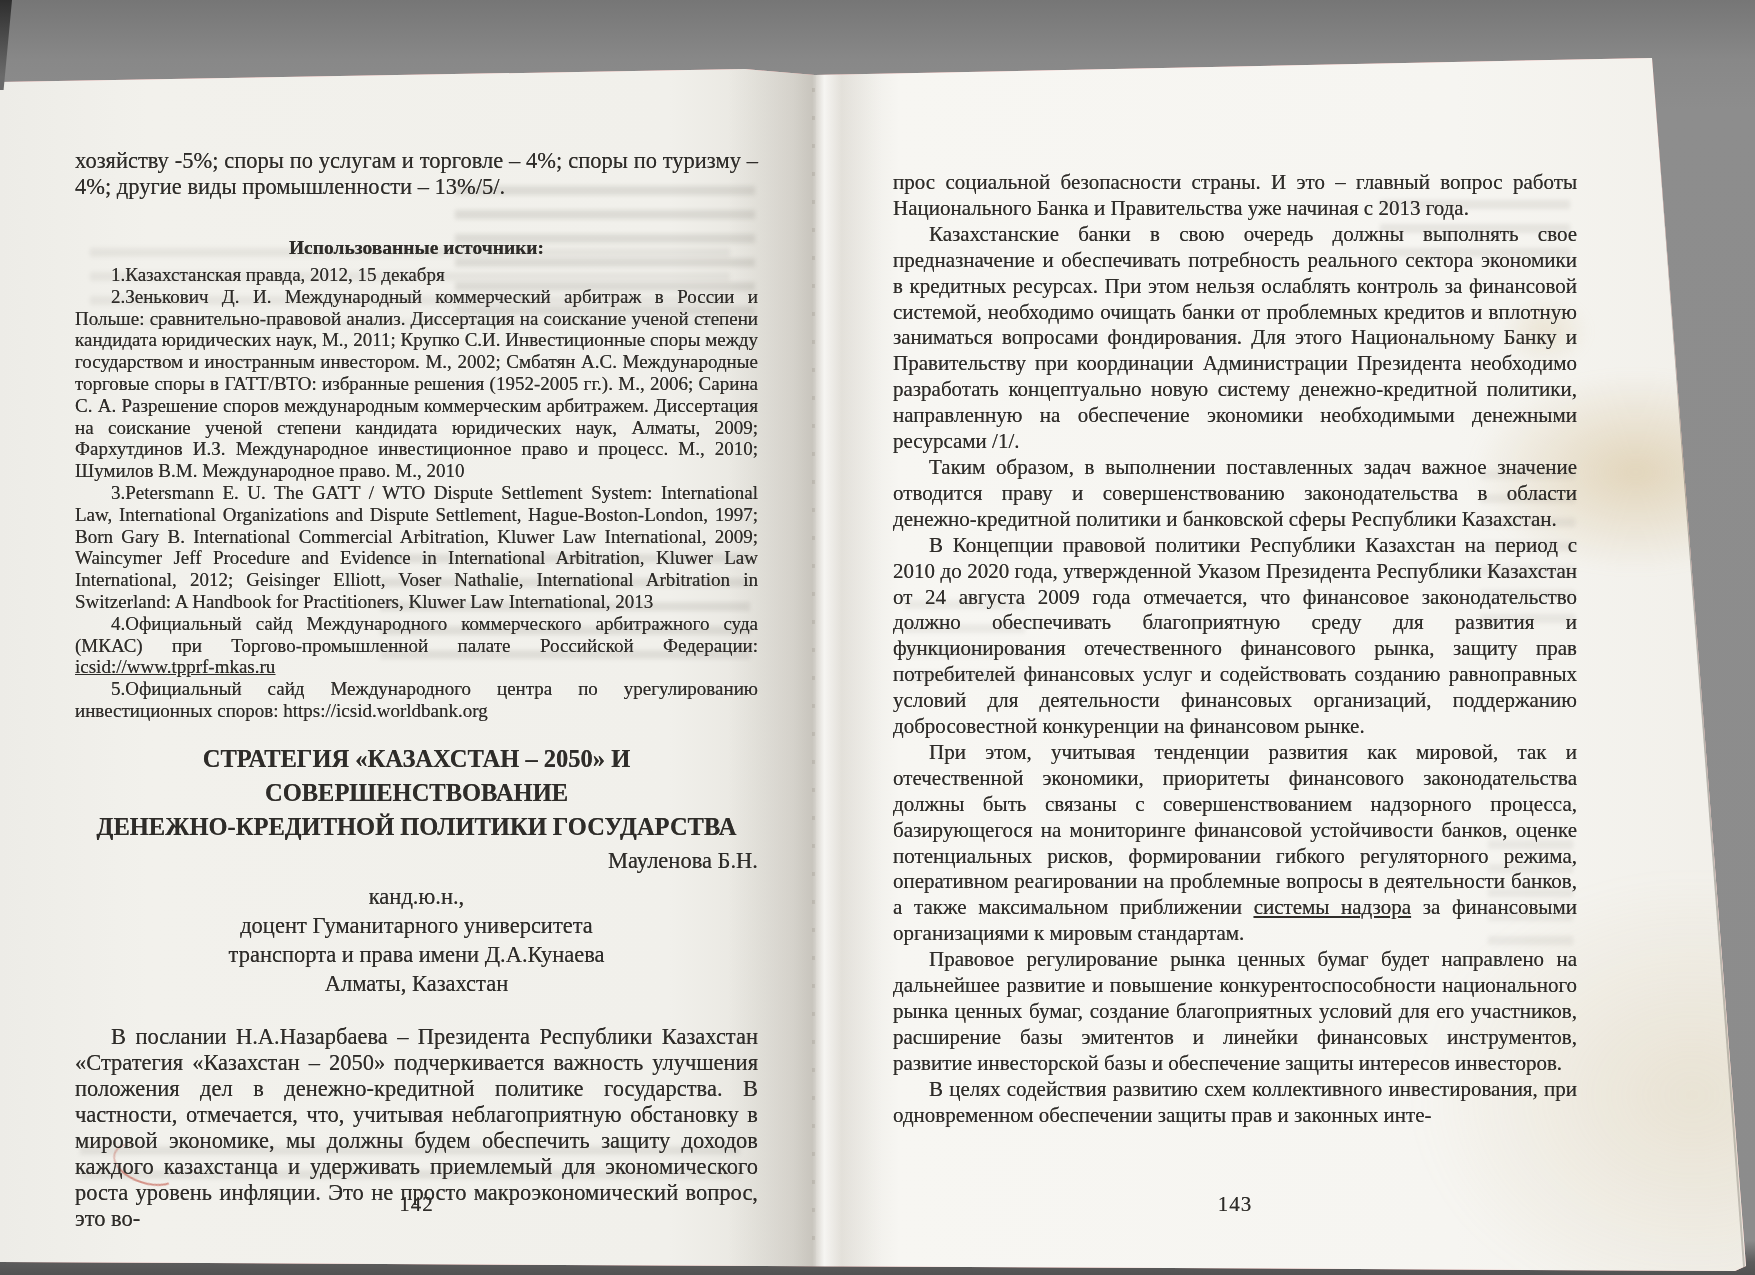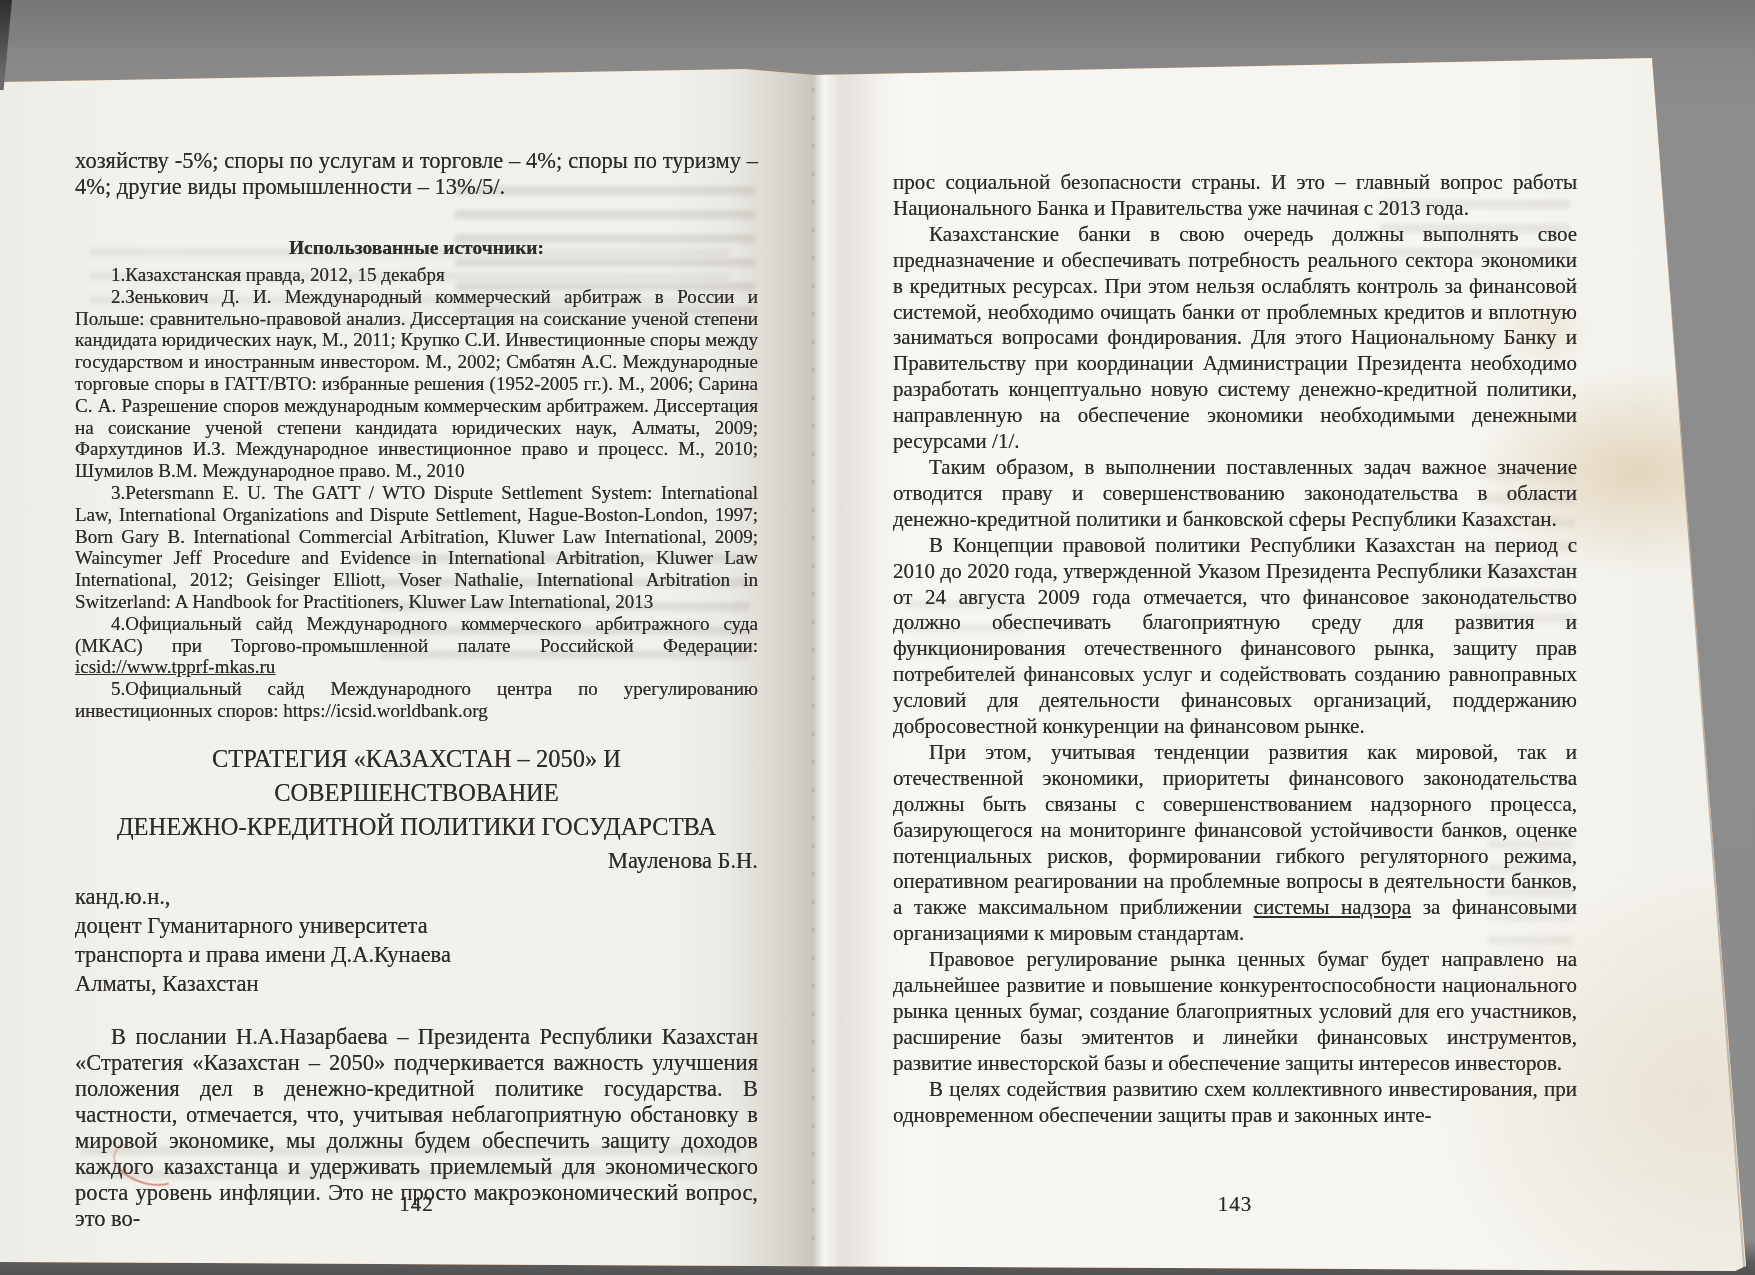--- a/index.html
+++ b/index.html
@@ -17,21 +17,21 @@
   .bg-left-dark{
     left:0;top:0;width:12px;height:90px;
     background:linear-gradient(180deg,#2e2e2e,#6a6a6a 85%);
     clip-path:polygon(0 0,100% 0,30% 100%,0 100%);
     z-index:3;
   }
   
   .paper{
     inset:0;z-index:2;
     clip-path:polygon(0px 82px,745px 69px,815px 75px,1652px 58px,1746px 1266px,1735px 1271px,0px 1262px);
-    background:#f97316;
+    background:#fca5a5;
   }
   .page-tint-left{left:0;top:0;width:816px;height:100%;
     background:linear-gradient(90deg,#edece7 0%,#f2f1ec 18%,#f1f0eb 82%,#e3e1da 99%);}
   .page-tint-right{left:816px;top:0;right:0;height:100%;
     background:linear-gradient(90deg,#eae7e0 0%,#f7f6f2 7%,#f6f5f1 68%,#f1efe9 100%);}
   .gutter-shade{left:728px;top:0;width:172px;height:100%;
     background:linear-gradient(90deg,rgba(0,0,0,0) 0%,rgba(70,60,50,.10) 38%,rgba(70,60,50,.17) 49%,rgba(255,255,255,.55) 56%,rgba(70,60,50,.07) 66%,rgba(0,0,0,0) 100%);}
   .fold-dots{left:812px;top:60px;width:3px;height:1190px;opacity:.45;
     background:repeating-linear-gradient(180deg,rgba(110,100,85,.35) 0 4px,transparent 4px 28px);}
   
@@ -53,23 +53,23 @@
   .pen-arc{left:112px;top:1144px;width:66px;height:36px;border:2px solid transparent;
     border-bottom:2px solid rgba(188,68,52,.55);border-left:2px solid rgba(188,68,52,.30);
     border-radius:50%;transform:rotate(18deg);filter:blur(.6px);}
   
   .tx{color:#2e2c29;text-shadow:0 0 .5px rgba(45,42,38,.75);}
   .p-intro{left:75px;top:148px;width:683px;font-size:22.5px;line-height:26px;text-align:justify;}
   .src-head{left:75px;top:237px;width:683px;text-align:center;font-weight:bold;font-size:19.5px;}
   .refs{left:75px;top:264px;width:683px;font-size:19px;line-height:21.8px;text-align:justify;}
   .refs p{margin:0;text-indent:36px;}
   .u{text-decoration:underline;}
-  .art-title{left:75px;top:742px;width:683px;text-align:center;font-weight:normal;font-size:24.5px;line-height:34px;}
+  .art-title{left:75px;top:742px;width:683px;text-align:center;font-weight:bold;font-size:24.5px;line-height:34px;}
   .author{left:75px;top:848px;width:683px;text-align:right;font-weight:normal;font-size:22.5px;}
-  .author-details{left:75px;top:882px;width:683px;text-align:left;font-size:22.5px;line-height:29px;}
+  .author-details{left:75px;top:882px;width:683px;text-align:center;font-size:22.5px;line-height:29px;}
   .p-left{left:75px;top:1024px;width:683px;font-size:22.5px;line-height:26px;text-align:justify;text-indent:36px;}
   .pageno{font-size:21px;letter-spacing:1px;text-align:center;}
   .pn-left{left:75px;top:1192px;width:683px;}
   .pn-right{left:893px;top:1192px;width:684px;}
   .right-flow{left:893px;top:170px;width:684px;font-size:21px;line-height:25.9px;text-align:justify;font-family:Liberation Serif, serif;}
   .right-flow p{margin:0;text-indent:36px;}
   .right-flow p.noindent{text-indent:0;}
 </style>
 </head>
 <body>

